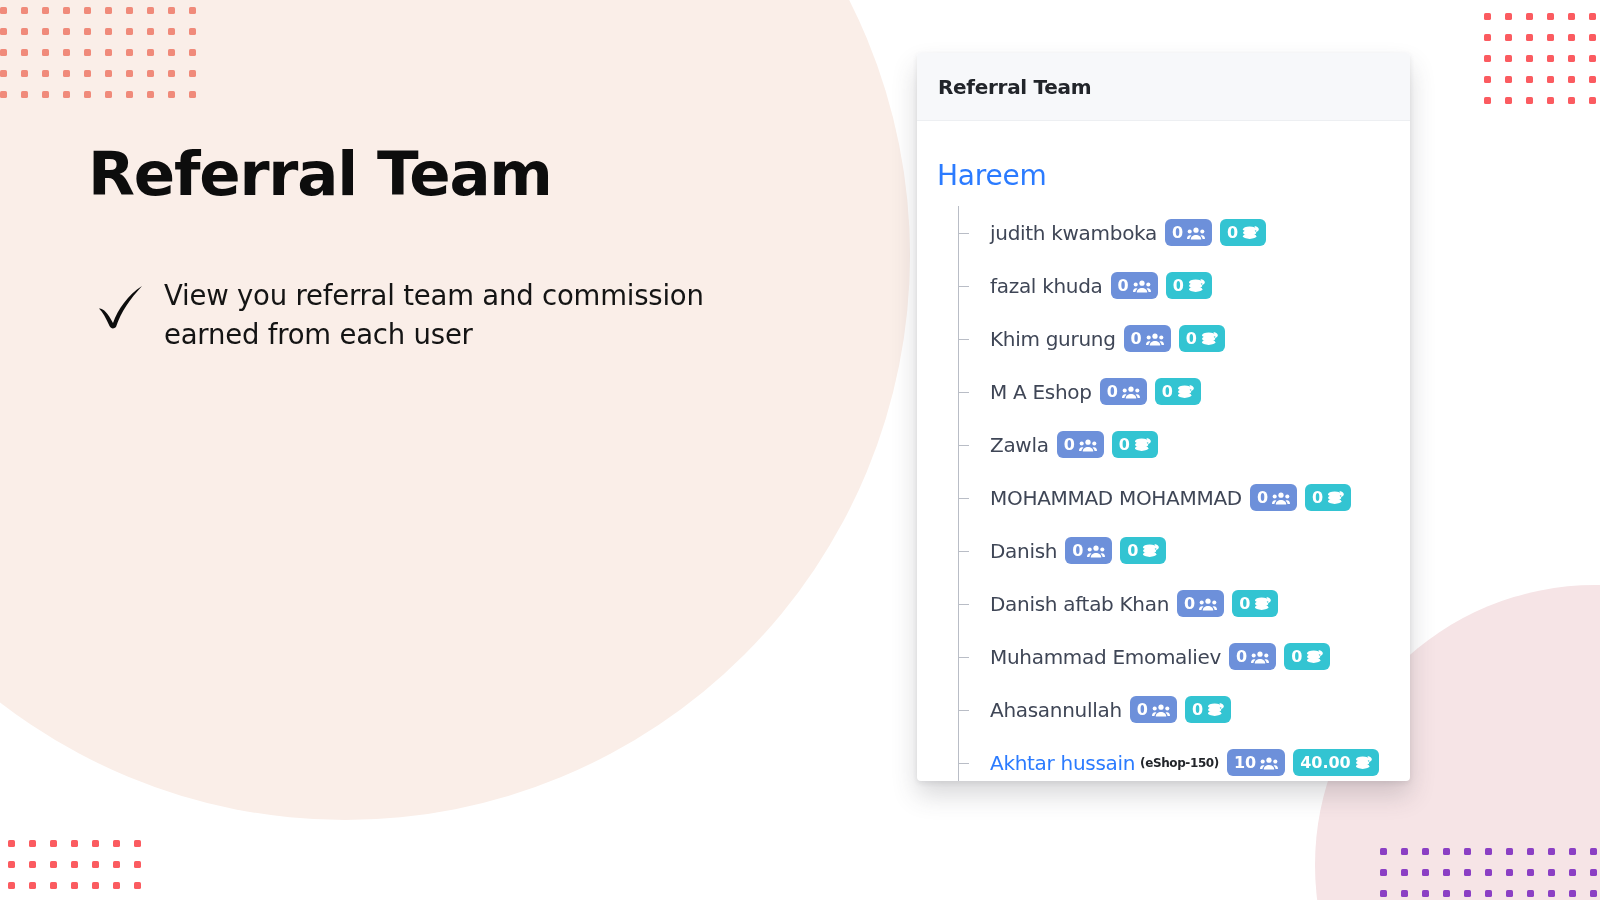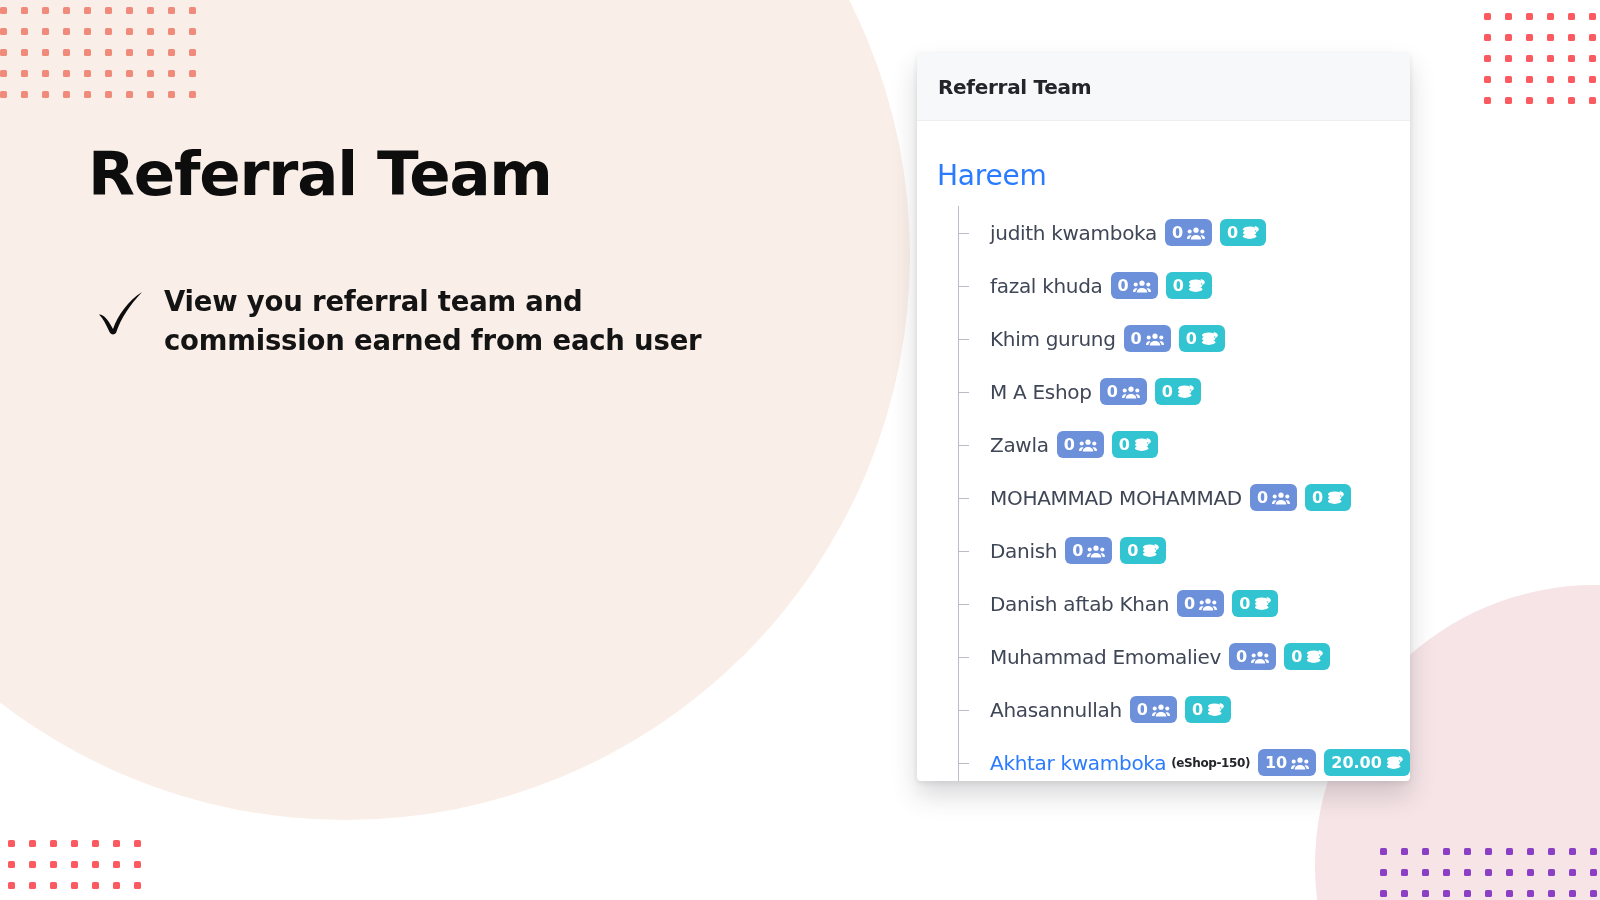--- a/index.html
+++ b/index.html
@@ -64,21 +64,21 @@
     letter-spacing: -1.2px;
     color: #0d0d0d;
     font-family: "DejaVu Sans", sans-serif;
   }
   .bullet {
     position: absolute;
     display: flex;
     align-items: flex-start;
     gap: 16px;
   }
-  .bullet-1 { left: 92px; top: 282px; width: 640px; font-weight: bold; }
+  .bullet-1 { left: 92px; top: 276px; width: 640px; }
   .bullet-2 { left: 92px; top: 432px; width: 640px; }
   .check-icon {
     flex: 0 0 auto;
     width: 56px;
     height: 56px;
     margin-top: 2px;
   }
   .bullet-text {
     font-size: 27.5px;
     line-height: 39px;
@@ -640,35 +640,35 @@
             <span>0</span>
             <svg width="17" height="15" viewBox="0 0 20 18" fill="#ffffff">
               <ellipse cx="9" cy="13.4" rx="8" ry="3.3"></ellipse>
               <ellipse cx="9" cy="9.2" rx="8" ry="3.3"></ellipse>
               <ellipse cx="9" cy="5" rx="8" ry="3.3"></ellipse>
               <path d="M14.8 1.2 C18 1.9 20 3.4 20 5.1 c0 1.5-1.5 2.8-4 3.6 1-.9 1.2-2.1 .4-3 z"></path>
             </svg>
           </span>
         </div>
         <div class="tree-row">
-          <span class="member-name link">Akhtar kwamboka</span>
+          <span class="member-name link">Akhtar hussain</span>
           <span class="shop-tag">(eShop-150)</span>
           <span class="badge badge-team">
             <span>10</span>
             <svg width="18" height="14" viewBox="0 0 22 16" fill="#ffffff">
               <circle cx="11" cy="4.6" r="3.2"></circle>
               <path d="M4.6 16c0-3.6 2.9-5.6 6.4-5.6s6.4 2 6.4 5.6z"></path>
               <circle cx="3.3" cy="6.2" r="2.5"></circle>
               <path d="M0 15.2c0-2.7 1.5-4.3 3.6-4.3 .7 0 1.3 .2 1.8 .5C4 12.5 3.2 13.8 3 15.2z"></path>
               <circle cx="18.7" cy="6.2" r="2.5"></circle>
               <path d="M22 15.2c0-2.7-1.5-4.3-3.6-4.3-.7 0-1.3 .2-1.8 .5 1.4 1.1 2.2 2.4 2.4 3.8z"></path>
             </svg>
           </span>
           <span class="badge badge-coins">
-            <span>20.00</span>
+            <span>40.00</span>
             <svg width="17" height="15" viewBox="0 0 20 18" fill="#ffffff">
               <ellipse cx="9" cy="13.4" rx="8" ry="3.3"></ellipse>
               <ellipse cx="9" cy="9.2" rx="8" ry="3.3"></ellipse>
               <ellipse cx="9" cy="5" rx="8" ry="3.3"></ellipse>
               <path d="M14.8 1.2 C18 1.9 20 3.4 20 5.1 c0 1.5-1.5 2.8-4 3.6 1-.9 1.2-2.1 .4-3 z"></path>
             </svg>
           </span>
         </div>
       </div>
   </div>

